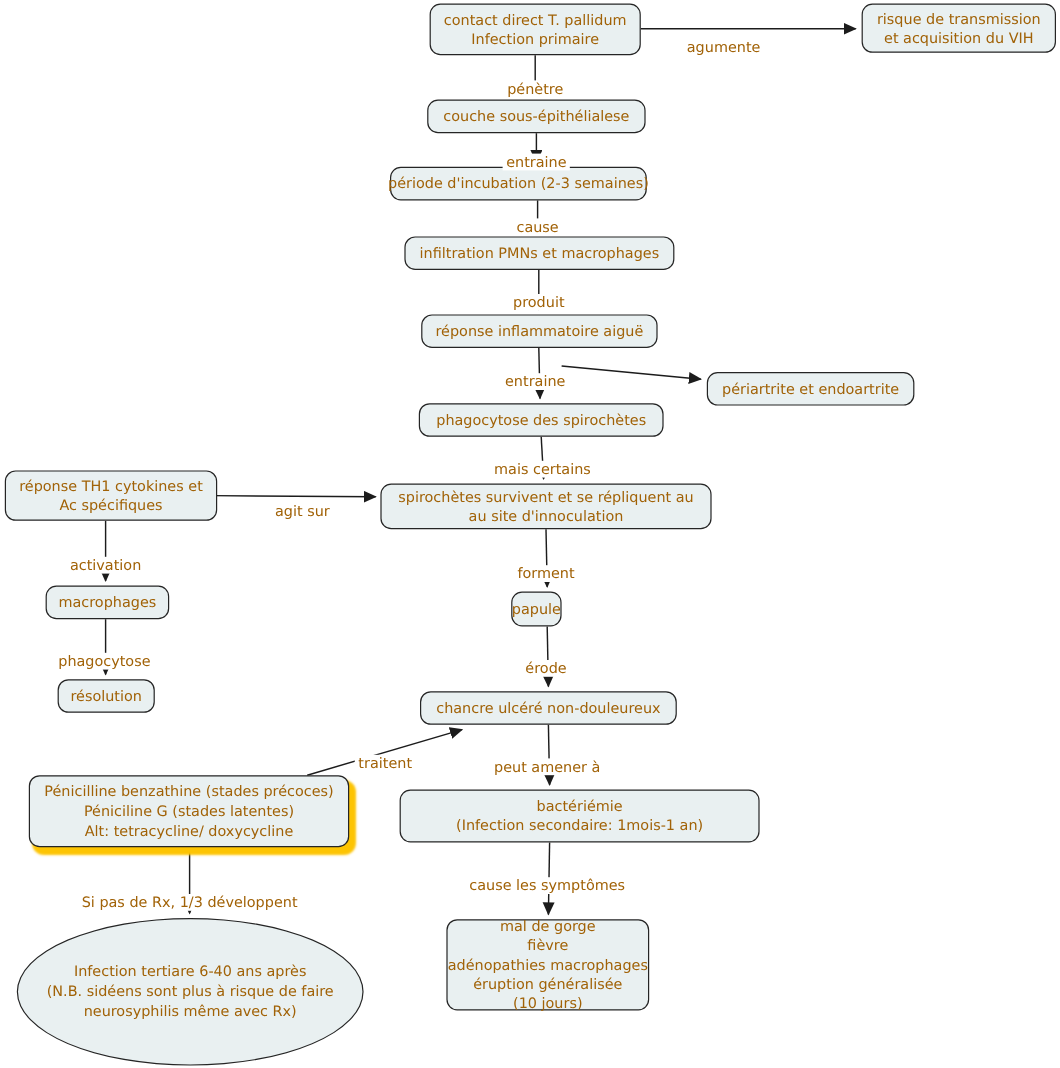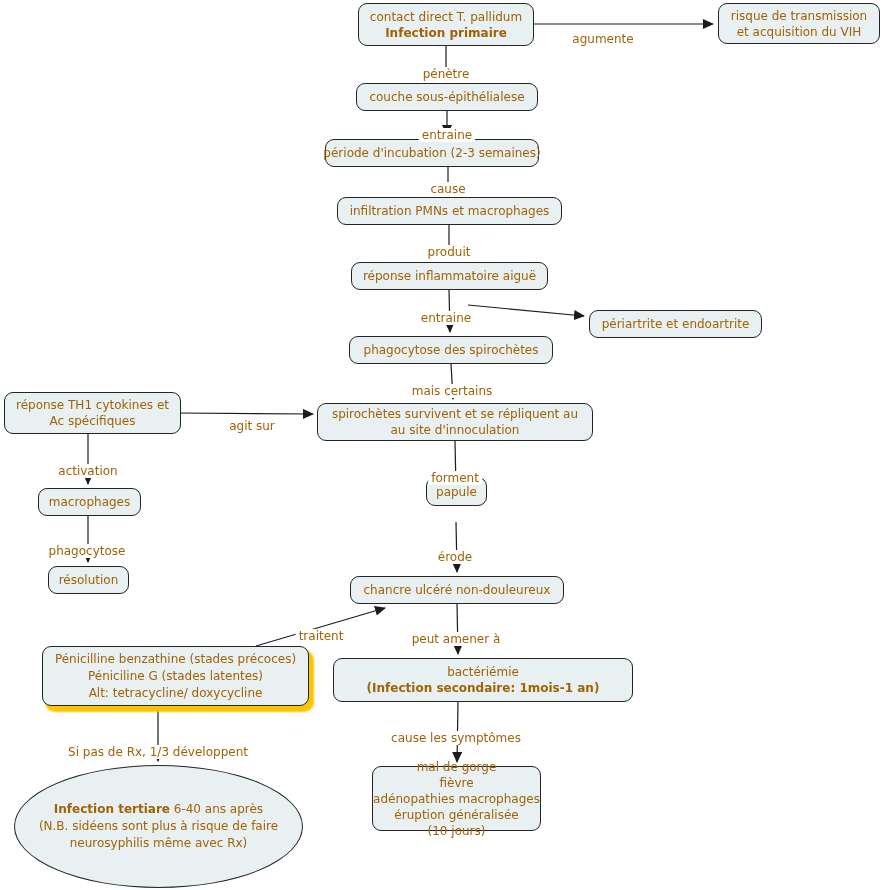--- a/index.html
+++ b/index.html
@@ -8,27 +8,26 @@
     font-family:"DejaVu Sans","Liberation Sans",sans-serif;color:#a16207;padding-left:24px;
   }
   #wires{position:absolute;left:0;top:0;width:883px;height:890px;}
   .node{
     position:absolute;box-sizing:border-box;
     background:#e9f0f1;border:1px solid #252525;border-radius:9px;
     display:flex;flex-direction:column;justify-content:center;align-items:center;
     text-align:center;font-size:12px;line-height:16px;white-space:nowrap;
     padding:1px 4px;
   }
-  .node .b{font-weight:bold;}
+  .node .b{font-weight:normal;}
   .ellipse{
     border-radius:50%;line-height:17px;
   }
   .highlighted{
     box-shadow:4px 5px 2px 1px #fdc402;
-    margin-left:18px;
   }
   .edge-label{
     position:absolute;transform:translate(-50%,-50%);
     background:#ffffff;padding:0 3px;font-size:12px;line-height:14px;
     white-space:nowrap;
     margin-top:15px;
   }
 </style>
 </head>
 <body>
@@ -107,40 +106,40 @@
   </div>
 
   <div class="node" style="left:38px;top:488px;width:103px;height:28px">
     <div>macrophages</div>
   </div>
 
   <div class="node" style="left:48px;top:566px;width:81px;height:28px">
     <div>résolution</div>
   </div>
 
-  <div class="node" style="left:426px;top:477px;width:61px;height:29px">
+  <div class="node" style="left:426px;top:493px;width:42px;height:29px">
     <div>papule</div>
   </div>
 
   <div class="node" style="left:350px;top:576px;width:214px;height:28px">
     <div>chancre ulcéré non-douleureux</div>
   </div>
 
   <div class="node highlighted" style="left:24px;top:646px;width:267px;height:60px;line-height:17px">
     <div>Pénicilline benzathine (stades précoces)</div>
     <div>Péniciline G (stades latentes)</div>
     <div>Alt: tetracycline/ doxycycline</div>
   </div>
 
   <div class="node" style="left:333px;top:658px;width:300px;height:44px">
     <div>bactériémie</div>
     <div class="b">(Infection secondaire: 1mois-1 an)</div>
   </div>
 
-  <div class="node" style="left:372px;top:766px;width:169px;height:65px">
+  <div class="node" style="left:372px;top:766px;width:169px;height:76px">
     <div>mal de gorge</div>
     <div>fièvre</div>
     <div>adénopathies macrophages</div>
     <div>éruption généralisée</div>
     <div>(10 jours)</div>
   </div>
 
   <div class="node ellipse" style="left:14px;top:765px;width:289px;height:123px">
     <div>
       <span class="b">Infection tertiare</span><span> 6-40 ans après</span>

